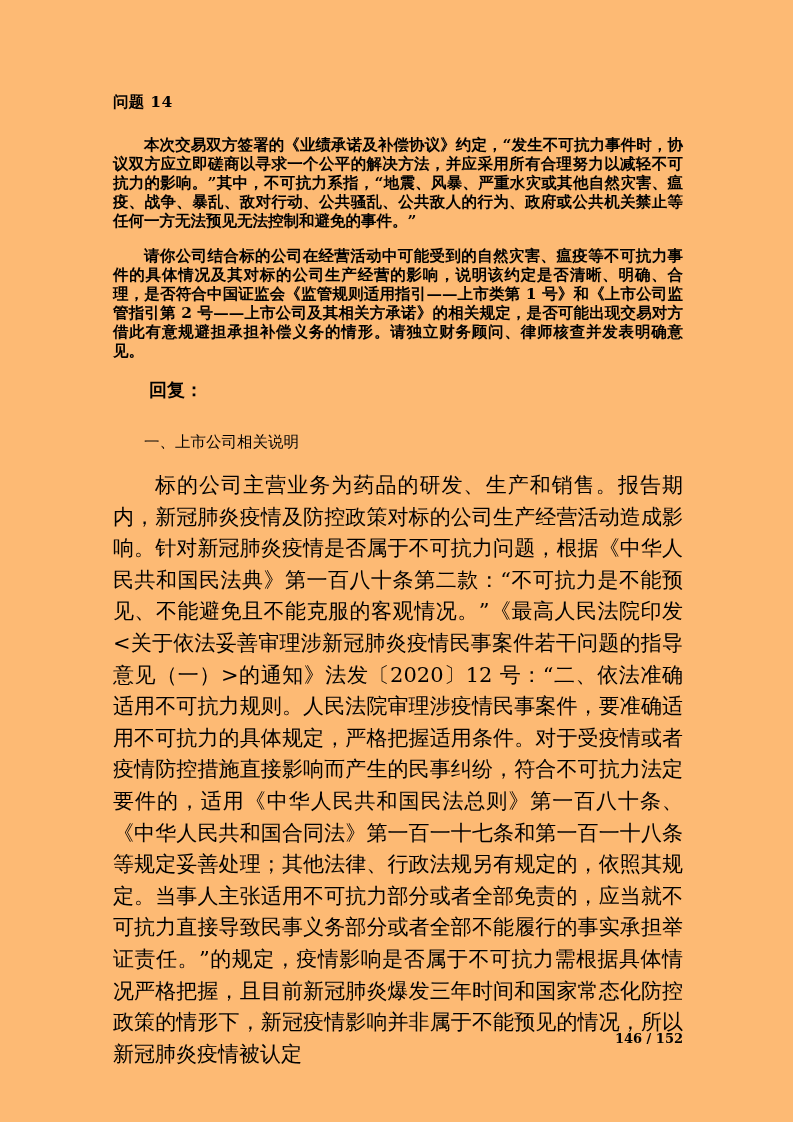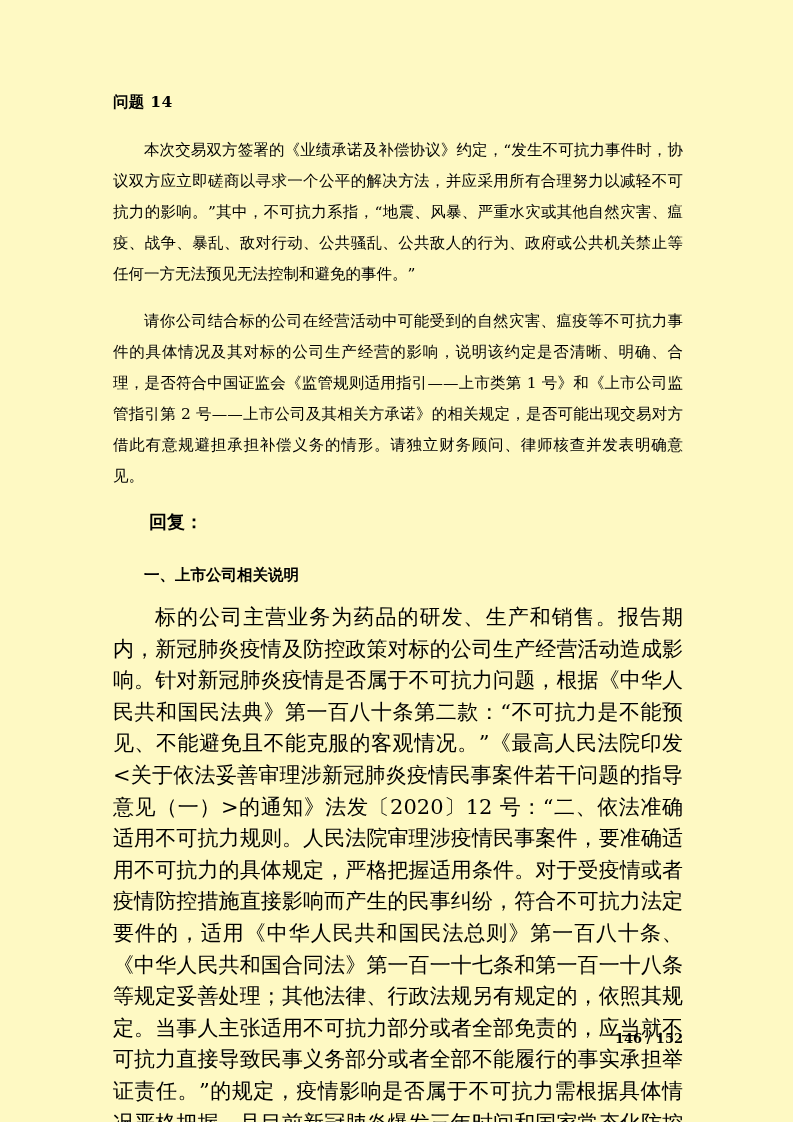--- a/index.html
+++ b/index.html
@@ -7,61 +7,61 @@
     padding: 0;
     background: #8a8a8a;
   }
   body {
     font-family: "DejaVu Serif", "Liberation Serif", serif;
   }
   .page {
     position: relative;
     width: 793px;
     height: 1122px;
-    background: #fef9c3;
+    background: #fdba74;
     margin: 0 auto;
     box-sizing: border-box;
     overflow: hidden;
   }
   .content {
     position: absolute;
     left: 113px;
     top: 92px;
     width: 570px;
   }
   .q-title {
     font-weight: bold;
     font-size: 15.5px;
     letter-spacing: 0.3px;
     margin: 0 0 22px 0;
     color: #000;
   }
   p.body-bold {
-    font-weight: normal;
+    font-weight: bold;
     font-size: 15.5px;
-    line-height: 31px;
+    line-height: 19px;
     text-align: justify;
     text-justify: inter-ideograph;
     margin: 0 0 16px 0;
     text-indent: 2em;
     color: #000;
   }
   p.body-bold.tight {
     margin-bottom: 14px;
   }
   p.reply-label {
     font-weight: bold;
     font-size: 18px;
     line-height: 31px;
     margin: 0 0 22px 0;
     text-indent: 2em;
     color: #000;
   }
   p.section-head {
-    font-weight: bold;
+    font-weight: normal;
     font-size: 15.5px;
     line-height: 31px;
     margin: 0 0 12px 0;
     text-indent: 2em;
     color: #000;
   }
   p.body-normal {
     font-weight: normal;
     font-size: 21px;
     line-height: 31.6px;

